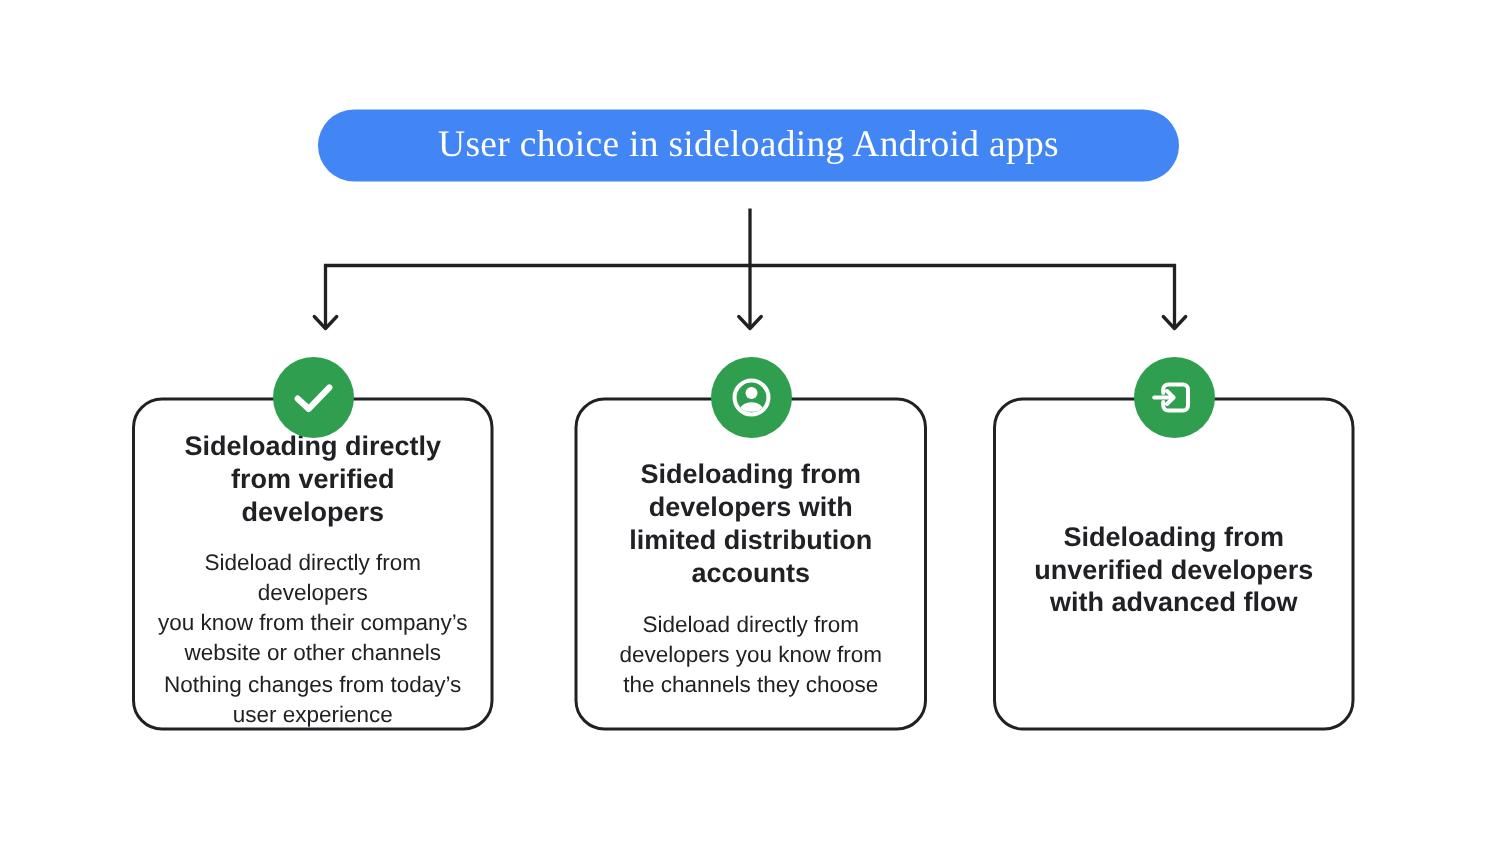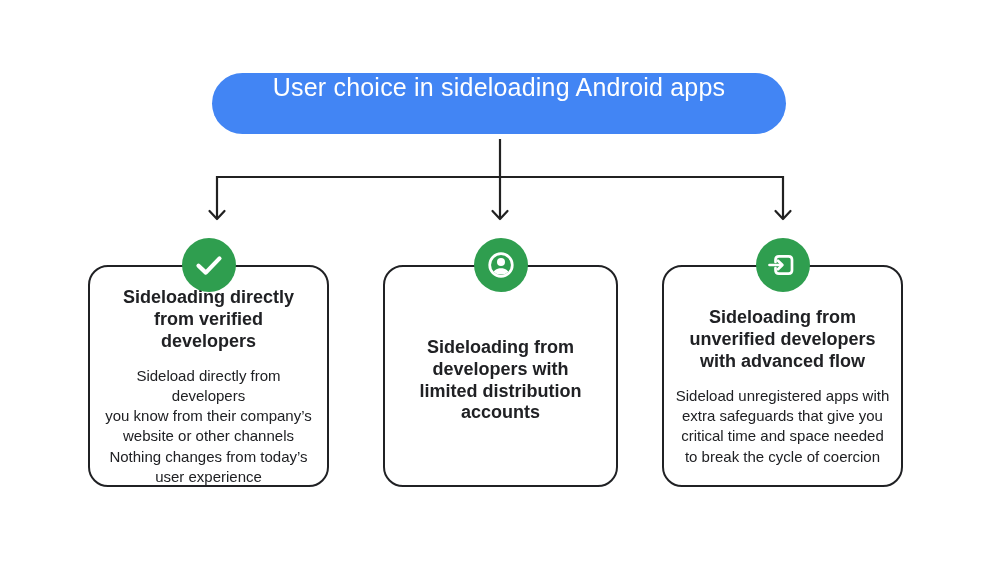--- a/index.html
+++ b/index.html
@@ -14,25 +14,27 @@
     height: 563px;
     background: #ffffff;
     overflow: hidden;
   }
   
   .pill {
     position: absolute;
     left: 212px;
     top: 73px;
     width: 574px;
-    height: 61px;
+    height: 48px;
     background: #4285F4;
     border-radius: 33px;
     display: flex;
+    align-items: center;
     justify-content: center;
+    font-family: Liberation Serif, serif;
   }
   .pill span {
     color: #ffffff;
     font-size: 25px;
     font-weight: 500;
     letter-spacing: 0.2px;
     white-space: nowrap;
   }
   
   svg.connector {
@@ -153,35 +155,34 @@
         <circle cx="27" cy="27" r="11.3" stroke="#ffffff" stroke-width="2.7" fill="none"></circle>
         <circle cx="27" cy="24" r="4" fill="#ffffff"></circle>
         <path d="M27,30.2 c-4.6,0 -7.8,2.6 -8.8,6.3 h17.6 c-1,-3.7 -4.2,-6.3 -8.8,-6.3 z" fill="#ffffff" clip-path="url(#acctClip)"></path>
       </svg>
     </div>
     <div class="card-content">
       <h3 class="card-title">Sideloading from
 developers with
 limited distribution
 accounts</h3>
+      <p class="card-body">Sideload directly from
+developers you know from
+the channels they choose</p>
     </div>
   </div>
 
   <div class="card card-3">
     <div class="badge">
       <svg width="54" height="54" viewBox="0 0 54 54">
         <path d="M19.5,24 V21.7 C19.5,19.7 20.9,18.3 22.9,18.3 H32.6 C34.6,18.3 36,19.7 36,21.7 V32.3 C36,34.3 34.6,35.7 32.6,35.7 H22.9 C20.9,35.7 19.5,34.3 19.5,32.3 V30" stroke="#ffffff" stroke-width="2.7" fill="none" stroke-linecap="round"></path>
         <line x1="13.5" y1="27" x2="25.8" y2="27" stroke="#ffffff" stroke-width="2.7" stroke-linecap="round"></line>
         <path d="M22,22.7 L26.4,27 L22,31.3" stroke="#ffffff" stroke-width="2.7" fill="none" stroke-linecap="round" stroke-linejoin="round"></path>
       </svg>
     </div>
     <div class="card-content">
       <h3 class="card-title">Sideloading from
 unverified developers
 with advanced flow</h3>
-      <p class="card-body">Sideload unregistered apps with
-extra safeguards that give you
-critical time and space needed
-to break the cycle of coercion</p>
     </div>
   </div>
 
 </div>
 
 </body></html>

